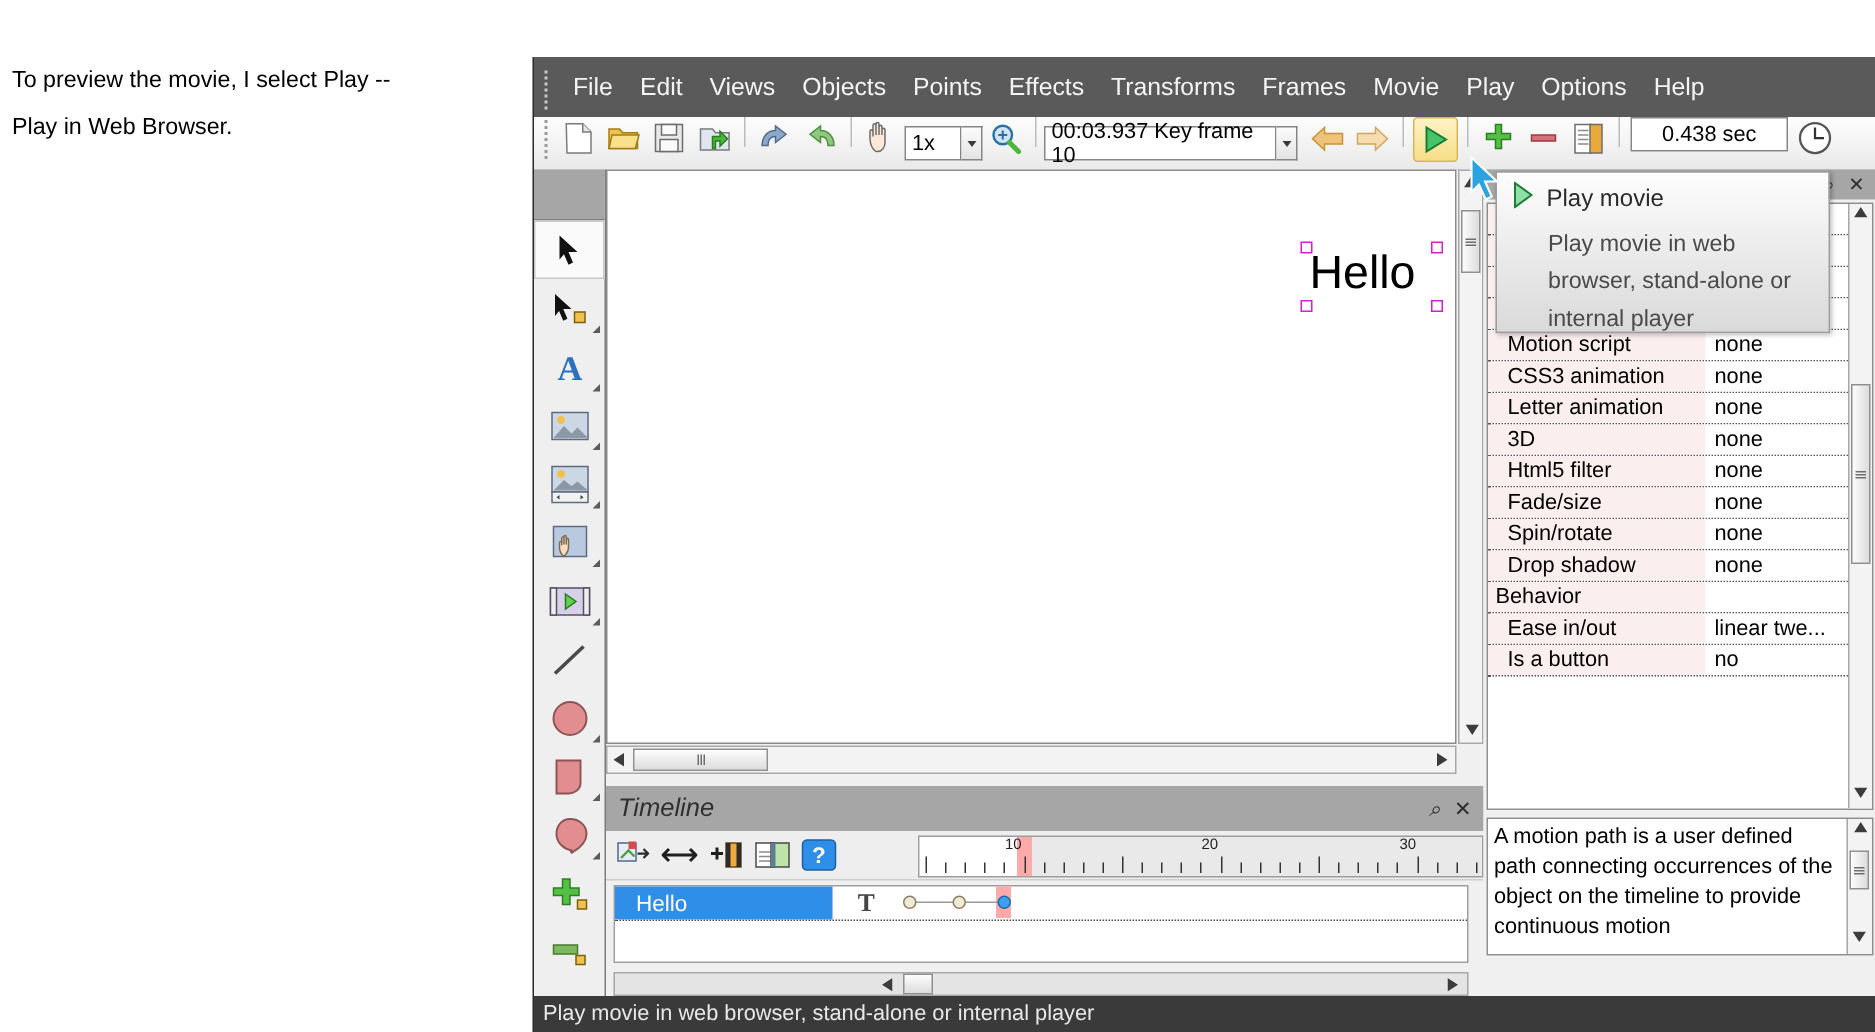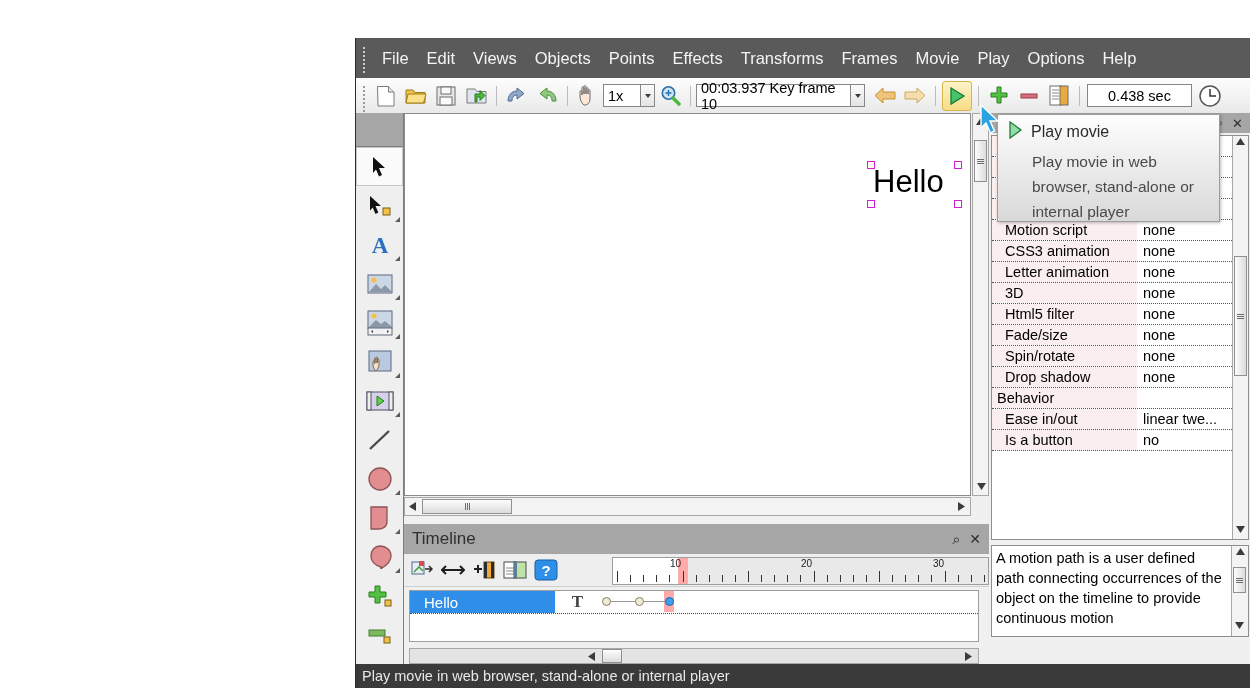--- a/index.html
+++ b/index.html
@@ -34,21 +34,21 @@
   .menu-grip{width:10px;height:26px;margin:0 4px 0 3px;position:relative;}
   .menu-grip i{display:block;width:2px;height:2px;background:#c9c9c9;margin:2px auto;}
   .menubar .mi{
     padding:3px 9px;font-size:16.5px;color:#f4f4f4;white-space:nowrap;cursor:default;
   }
 
   
   .toolbar{
     position:absolute;left:0;top:40px;width:895px;height:35px;
     background:linear-gradient(#fdfdfd,#e9e9e9);
-    border-bottom:1px solid #9a9a9a;display:flex;align-items:center;
+    border-bottom:1px solid #9a9a9a;display:flex;
   }
   .tb-grip{width:9px;height:24px;margin-left:3px;margin-right:3px;}
   .tb-grip i{display:block;width:2px;height:2px;background:#9b9b9b;margin:2px auto;}
   .tbtn{width:28px;height:28px;margin:0 1px;position:relative;
         display:flex;align-items:center;justify-content:center;border-radius:3px;}
   .tbtn.active{background:linear-gradient(#fdf3c8,#f7dd86);border:1px solid #d8b44a;}
   .tsep{width:1px;height:20px;background:#bcbcbc;margin:0 5px;}
   .tfield{
     height:23px;background:#fff;border:1px solid #868686;
     font-size:14.5px;color:#000;display:flex;align-items:center;
@@ -120,21 +120,21 @@
   .grip-lines-v{display:flex;gap:1px;}
   .grip-lines-v i{display:block;width:1px;height:7px;background:#6e6e6e;}
 
   
   .timeline{
     position:absolute;left:48px;top:411px;width:585px;height:140px;
     background:#f0f0f0;
   }
   .tl-title{
     height:30px;background:#a6a6a6;display:flex;align-items:center;
-    padding-left:8px;color:#303030;font-size:17px;
+    padding-left:8px;color:#303030;font-size:17px;font-style:italic;
   }
   .tl-titlebtns{margin-left:auto;display:flex;align-items:center;gap:9px;padding-right:8px;color:#2e2e2e;font-size:14px;}
   .tl-tools{height:32px;background:#eeeeee;display:flex;align-items:center;border-bottom:1px solid #cfcfcf;}
   .tlbtn{width:26px;height:26px;margin-left:5px;display:flex;align-items:center;justify-content:center;}
   .ruler{
     position:absolute;left:208px;top:33px;width:377px;height:28px;
     background:#e9e9e9;border:1px solid #9e9e9e;box-sizing:border-box;overflow:hidden;
   }
   .ruler .white{position:absolute;left:0;top:0;height:26px;background:#fff;}
   .ruler .playhead{position:absolute;top:0;width:10px;height:26px;background:#ffaaaa;}
@@ -209,20 +209,26 @@
   .tt-body{padding:6px 10px 0 34px;font-size:15.5px;line-height:25px;color:#4a4a4a;}
 
   
   .cursor{position:absolute;left:979px;top:104px;z-index:60;}
 </style>
 </head>
 <body>
 
 <div class="root">
 
+  <div class="caption">
+    <div class="caption-text">
+      <div>To preview the movie, I select Play --</div>
+      <div>Play in Web Browser.</div>
+    </div>
+  </div>
 
   <div class="app">
 
     <div class="menubar">
       <div class="menu-grip">
         <i></i>
           <i></i>
           <i></i>
           <i></i>
           <i></i>

